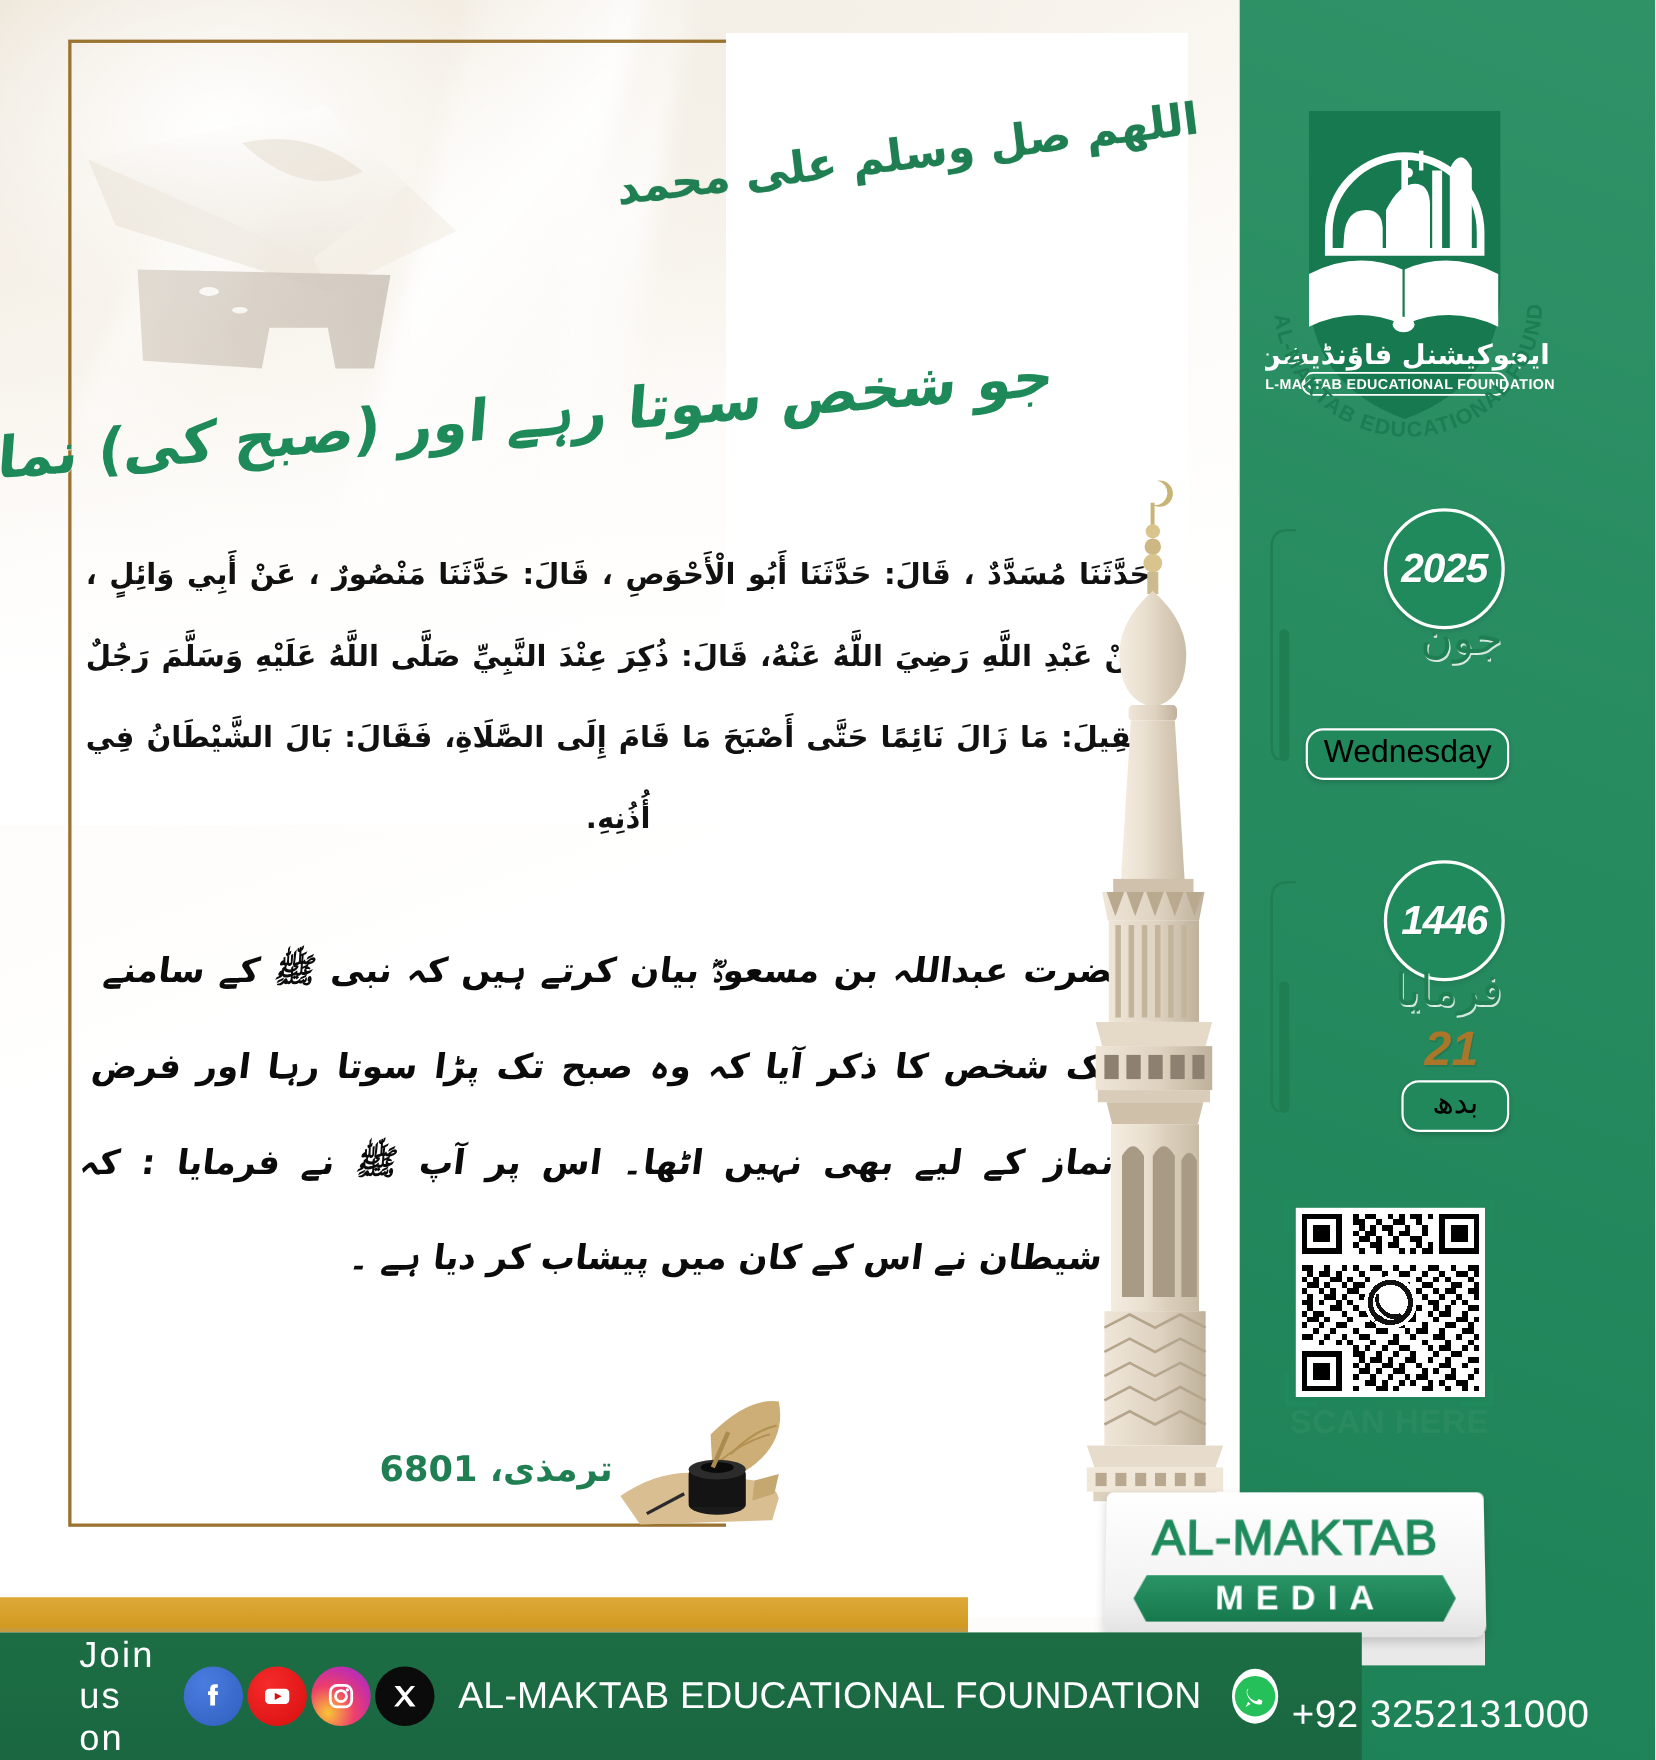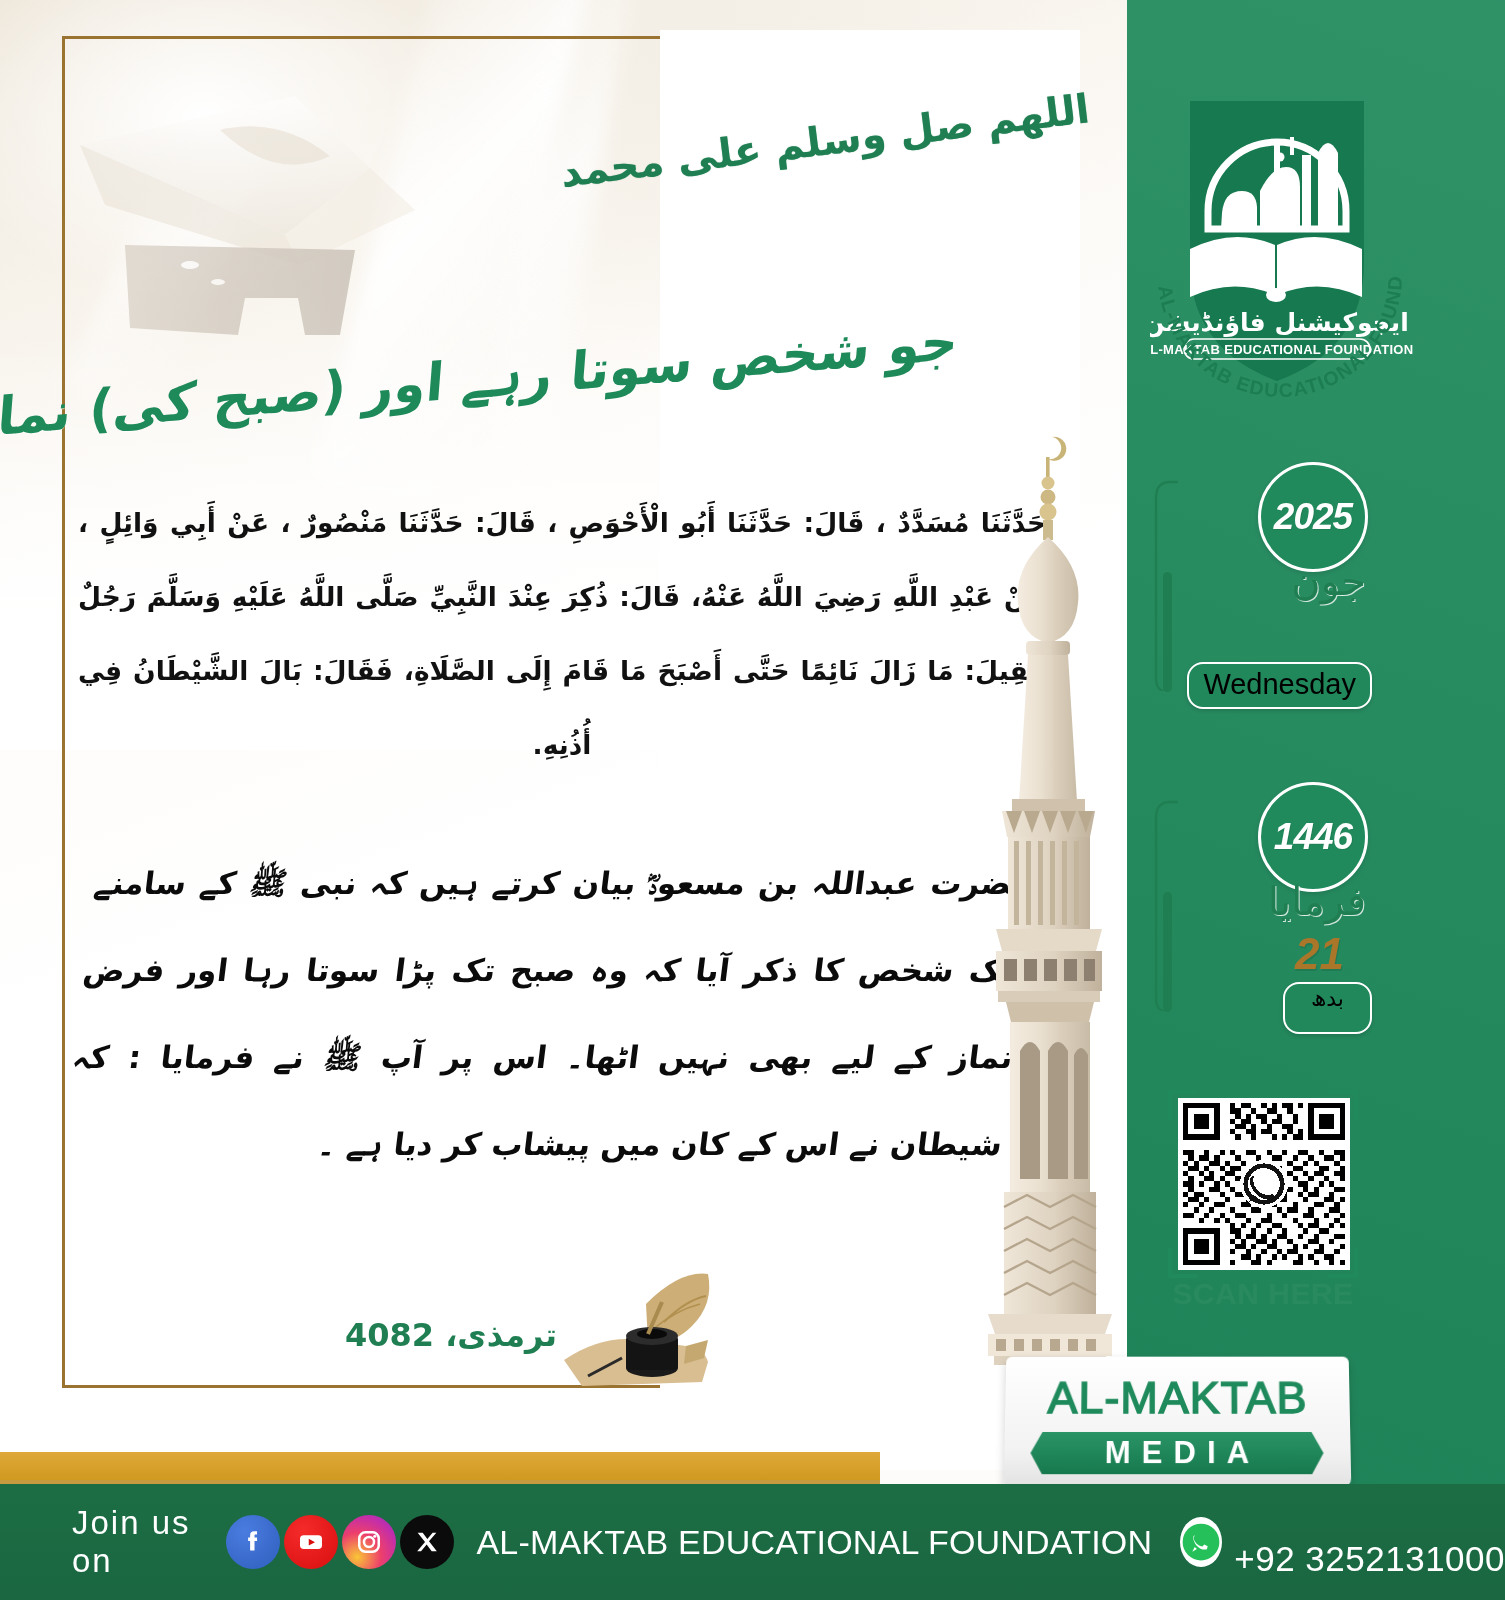--- a/index.html
+++ b/index.html
@@ -190,22 +190,22 @@
     position:absolute;right:0;top:214px;
     background:#21885b;border:2px solid #ffffff;border-radius:16px;
     padding:4px 14px 6px 14px;
     color:#000000;
     font-family:"Liberation Sans", sans-serif;
     font-size:29px;font-weight:400;
     box-shadow:0 2px 4px rgba(0,0,0,.14);
     white-space:nowrap;
   }
   .badge-weekday.rtl{
-    font-family:"DejaVu Sans", sans-serif;direction:rtl;font-size:22px;
-    padding:2px 26px 21px 26px;
+    font-family:"DejaVu Sans", sans-serif;direction:rtl;font-size:28px;
+    padding:2px 26px 8px 26px;
   }
 
   
   .qr-wrap{position:absolute;left:1168px;top:1090px;width:190px;height:215px;}
   .qr-box{position:absolute;left:10px;top:8px;width:172px;height:172px;background:#ffffff;}
   .qr-corner{position:absolute;width:26px;height:26px;border:4px solid #218a5c;}
   .c-tl{left:0;top:0;border-right:none;border-bottom:none;}
   .c-tr{right:0;top:0;border-left:none;border-bottom:none;}
   .c-bl{left:0;bottom:27px;border-right:none;border-top:none;}
   .c-br{right:0;bottom:27px;border-left:none;border-top:none;}
@@ -245,21 +245,21 @@
   
   .gold-bar{
     position:absolute;left:0;top:1452px;width:880px;height:28px;
     background:linear-gradient(180deg,#dfa93a 0%,#d0991f 100%);
   }
   .gold-bar-2{
     position:absolute;left:0;top:1480px;width:880px;height:4px;
     background:#c69a3e;
   }
   .footer{
-    position:absolute;left:0;top:1484px;width:1505px;height:116px;
+    position:absolute;left:0;top:1484px;width:1238px;height:116px;
     background:linear-gradient(180deg,#1c6d44 0%,#1a6741 100%);
     display:flex;
   }
   .footer-inner{
     display:flex;align-items:center;gap:0;padding-left:72px;width:100%;
   }
   .join-label{
     color:#ffffff;font-family:"Liberation Sans", sans-serif;
     font-size:33px;font-weight:400;letter-spacing:2px;margin-right:26px;
   }
@@ -322,21 +322,21 @@
   <div class="durood">اللهم صل وسلم على محمد</div>
 
   <div class="headline">
     <span>جو شخص سوتا رہے اور (صبح کی) نماز نہ پڑھے</span>
   </div>
 
   <div class="arabic-block">حَدَّثَنَا مُسَدَّدٌ ، قَالَ: حَدَّثَنَا أَبُو الْأَحْوَصِ ، قَالَ: حَدَّثَنَا مَنْصُورٌ ، عَنْ أَبِي وَائِلٍ ، عَنْ عَبْدِ اللَّهِ رَضِيَ اللَّهُ عَنْهُ، قَالَ: ذُكِرَ عِنْدَ النَّبِيِّ صَلَّى اللَّهُ عَلَيْهِ وَسَلَّمَ رَجُلٌ فَقِيلَ: مَا زَالَ نَائِمًا حَتَّى أَصْبَحَ مَا قَامَ إِلَى الصَّلَاةِ، فَقَالَ: بَالَ الشَّيْطَانُ فِي أُذُنِهِ.</div>
 
   <div class="urdu-block">حضرت عبداللہ بن مسعودؓ بیان کرتے ہیں کہ نبی ﷺ کے سامنے ایک شخص کا ذکر آیا کہ وہ صبح تک پڑا سوتا رہا اور فرض نماز کے لیے بھی نہیں اٹھا۔ اس پر آپ ﷺ نے فرمایا : کہ شیطان نے اس کے کان میں پیشاب کر دیا ہے ۔</div>
 
-  <div class="reference">ترمذی، 4082</div>
+  <div class="reference">ترمذی، 6801</div>
   <svg class="quill" viewBox="0 0 170 120">
     <path d="M4,92 q38,-26 78,-20 l44,6 q18,2 22,16 l-6,20 -120,4 Z" fill="#d8be90"></path>
     <path d="M126,78 l22,-6 -4,18 -20,6 Z" fill="#c4a86f"></path>
     <path d="M86,36 q34,-34 62,-30 q6,30 -16,52 q-20,20 -44,16 Z" fill="#cdae77"></path>
     <path d="M104,54 q22,-22 42,-26" stroke="#b2904f" stroke-width="2" fill="none"></path>
     <path d="M92,62 q24,-20 48,-26" stroke="#b2904f" stroke-width="1.6" fill="none"></path>
     <ellipse cx="92" cy="100" rx="26" ry="9" fill="#1a1a1a"></ellipse>
     <rect x="66" y="68" width="52" height="34" rx="4" fill="#141414"></rect>
     <ellipse cx="92" cy="68" rx="26" ry="9" fill="#2c2c2c"></ellipse>
     <ellipse cx="92" cy="66" rx="15" ry="5" fill="#0a0a0a"></ellipse>

